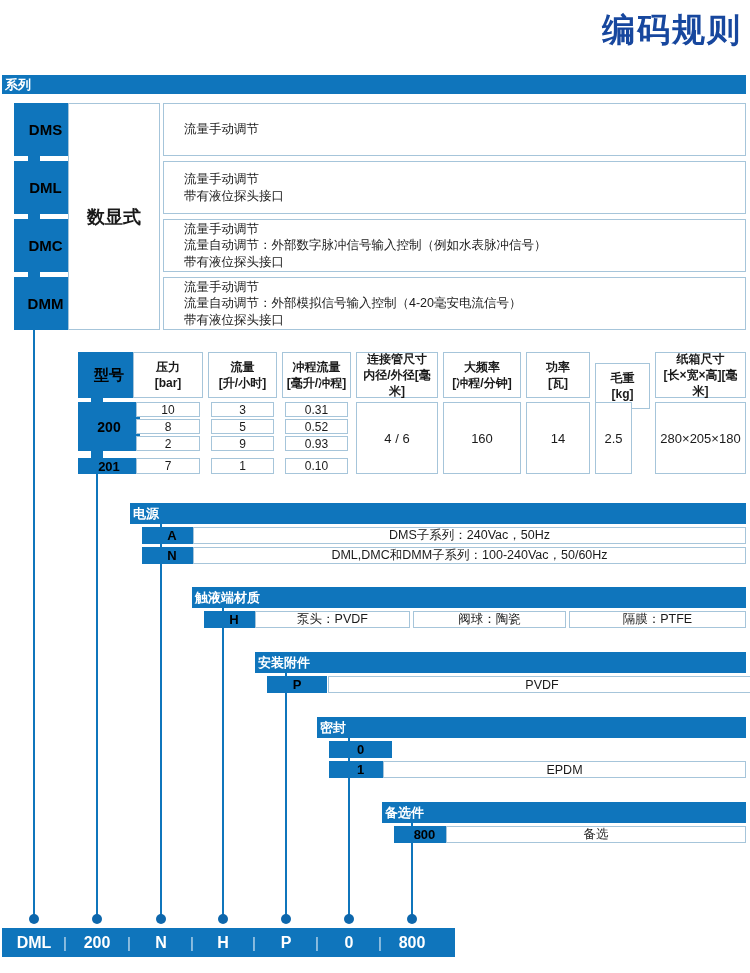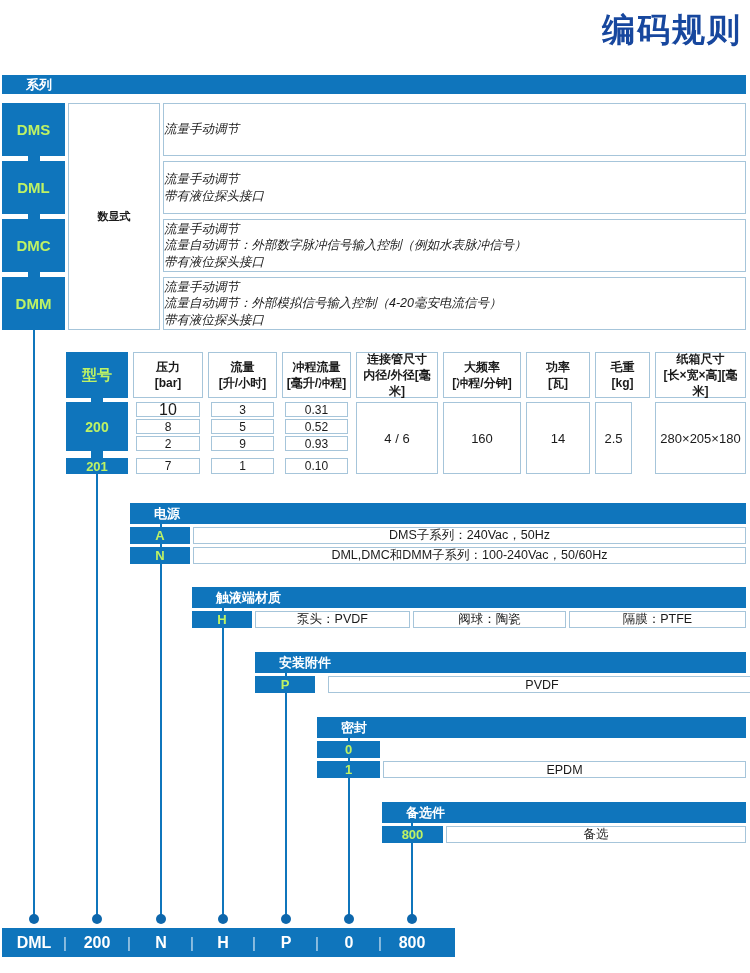--- a/index.html
+++ b/index.html
@@ -6,24 +6,24 @@
     --primary-blue:#0F75BC;
     --title-blue:#17479E;
     --dot-blue:#0D67AC;
     --border-light:#A6C5DA;
     --text:#1A1A1A;
   }
   *{box-sizing:border-box;margin:0;padding:0;}
   body{background:#ffffff;font-family:"Liberation Sans","DejaVu Sans",sans-serif;}
   .page{position:relative;width:750px;height:973px;background:#ffffff;overflow:hidden;color:var(--text);}
   .title{position:absolute;top:8px;right:8px;font-size:33px;font-weight:bold;color:var(--title-blue);letter-spacing:2px;}
-  .bar{position:absolute;background:var(--primary-blue);color:#fff;font-weight:bold;font-size:13px;display:flex;align-items:center;padding-left:24px;z-index:2;}
-  .bluebox{position:absolute;background:var(--primary-blue);color:#bef264;font-weight:bold;display:flex;align-items:center;justify-content:center;z-index:2;}
+  .bar{position:absolute;background:var(--primary-blue);color:#fff;font-weight:bold;font-size:13px;display:flex;align-items:center;padding-left:3px;z-index:2;}
+  .bluebox{position:absolute;background:var(--primary-blue);color:#000000;font-weight:bold;display:flex;align-items:center;justify-content:center;z-index:2;margin-left:12px;}
   .wbox{position:absolute;background:#fff;border:1px solid var(--border-light);display:flex;align-items:center;justify-content:center;z-index:2;font-size:12.5px;}
-  .descbox{position:absolute;background:#fff;border:1px solid var(--border-light);display:flex;flex-direction:column;justify-content:center;padding-left:0;z-index:2;font-size:12.5px;line-height:16.5px;font-style:italic;}
+  .descbox{position:absolute;background:#fff;border:1px solid var(--border-light);display:flex;flex-direction:column;justify-content:center;padding-left:20px;z-index:2;font-size:12.5px;line-height:16.5px;}
   .hcell{position:absolute;background:#fff;border:1px solid var(--border-light);display:flex;flex-direction:column;align-items:center;justify-content:center;z-index:2;font-size:12px;font-weight:bold;line-height:16px;text-align:center;}
   .vline{position:absolute;width:2px;background:var(--primary-blue);z-index:1;}
   .wconn{position:absolute;width:12px;background:var(--primary-blue);z-index:1;}
   .dot{position:absolute;width:10px;height:10px;border-radius:50%;background:var(--dot-blue);z-index:3;}
   .codebar{position:absolute;background:var(--primary-blue);z-index:2;}
   .codebar .seg{position:absolute;top:50%;transform:translate(-50%,-50%);color:#fff;font-weight:bold;font-size:16px;}
   .codebar .sep{position:absolute;top:50%;transform:translate(-50%,-50%);color:rgba(255,255,255,0.55);font-weight:bold;font-size:14px;}
   .fs13{font-size:13px;}
   .fs14{font-size:14px;}
   .fs15{font-size:15px;}
@@ -48,21 +48,21 @@
   </div>
 
   <div class="bluebox fs15" style="left:2px;top:103px;width:63px;height:53px;">DMS</div>
   <div class="bluebox fs15" style="left:2px;top:161px;width:63px;height:53px;">DML</div>
   <div class="bluebox fs15" style="left:2px;top:219px;width:63px;height:53px;">DMC</div>
   <div class="bluebox fs15" style="left:2px;top:277px;width:63px;height:53px;">DMM</div>
   <div class="wconn" style="left:28px;top:155px;height:7px;"></div>
   <div class="wconn" style="left:28px;top:213px;height:7px;"></div>
   <div class="wconn" style="left:28px;top:271px;height:7px;"></div>
 
-  <div class="wbox" style="left:68px;top:103px;width:92px;height:227px;font-weight:bold;font-size:11px;">数显式</div>
+  <div class="wbox" style="left:68px;top:103px;width:92px;height:227px;font-weight:bold;font-size:18px;">数显式</div>
 
   <div class="descbox" style="left:163px;top:103px;width:583px;height:53px;">
     <div>流量手动调节</div>
   </div>
   <div class="descbox" style="left:163px;top:161px;width:583px;height:53px;">
     <div>流量手动调节</div>
     <div>带有液位探头接口</div>
   </div>
   <div class="descbox" style="left:163px;top:219px;width:583px;height:53px;">
     <div>流量手动调节</div>
@@ -94,35 +94,35 @@
     <div>内径/外径[毫米]</div>
   </div>
   <div class="hcell" style="left:526px;top:352px;width:64px;height:46px;">
     <div>功率</div>
     <div>[瓦]</div>
   </div>
   <div class="hcell" style="left:443px;top:352px;width:78px;height:46px;">
     <div>大频率</div>
     <div>[冲程/分钟]</div>
   </div>
-  <div class="hcell" style="left:595px;top:352px;width:55px;height:46px;">
+  <div class="hcell" style="left:595px;top:363px;width:55px;height:46px;">
     <div>毛重</div>
     <div>[kg]</div>
   </div>
   <div class="hcell" style="left:655px;top:352px;width:91px;height:46px;">
     <div>纸箱尺寸</div>
     <div>[长×宽×高][毫米]</div>
   </div>
 
   <div class="wconn" style="left:91px;top:397px;height:6px;"></div>
   <div class="bluebox fs14" style="left:66px;top:402px;width:62px;height:49px;">200</div>
   <div class="wconn" style="left:91px;top:450px;height:9px;"></div>
   <div class="bluebox" style="left:66px;top:458px;width:62px;height:16px;font-size:13px;">201</div>
 
-  <div class="wbox" style="left:136px;top:402px;width:64px;height:15px;font-size:16px;">10</div>
+  <div class="wbox" style="left:136px;top:402px;width:64px;height:15px;font-size:12px;">10</div>
   <div class="wbox" style="left:211px;top:402px;width:63px;height:15px;font-size:12px;">3</div>
   <div class="wbox" style="left:285px;top:402px;width:63px;height:15px;font-size:12px;">0.31</div>
 
   <div class="wbox" style="left:136px;top:419px;width:64px;height:15px;font-size:12px;">8</div>
   <div class="wbox" style="left:211px;top:419px;width:63px;height:15px;font-size:12px;">5</div>
   <div class="wbox" style="left:285px;top:419px;width:63px;height:15px;font-size:12px;">0.52</div>
 
   <div class="wbox" style="left:136px;top:436px;width:64px;height:15px;font-size:12px;">2</div>
   <div class="wbox" style="left:211px;top:436px;width:63px;height:15px;font-size:12px;">9</div>
   <div class="wbox" style="left:285px;top:436px;width:63px;height:15px;font-size:12px;">0.93</div>

